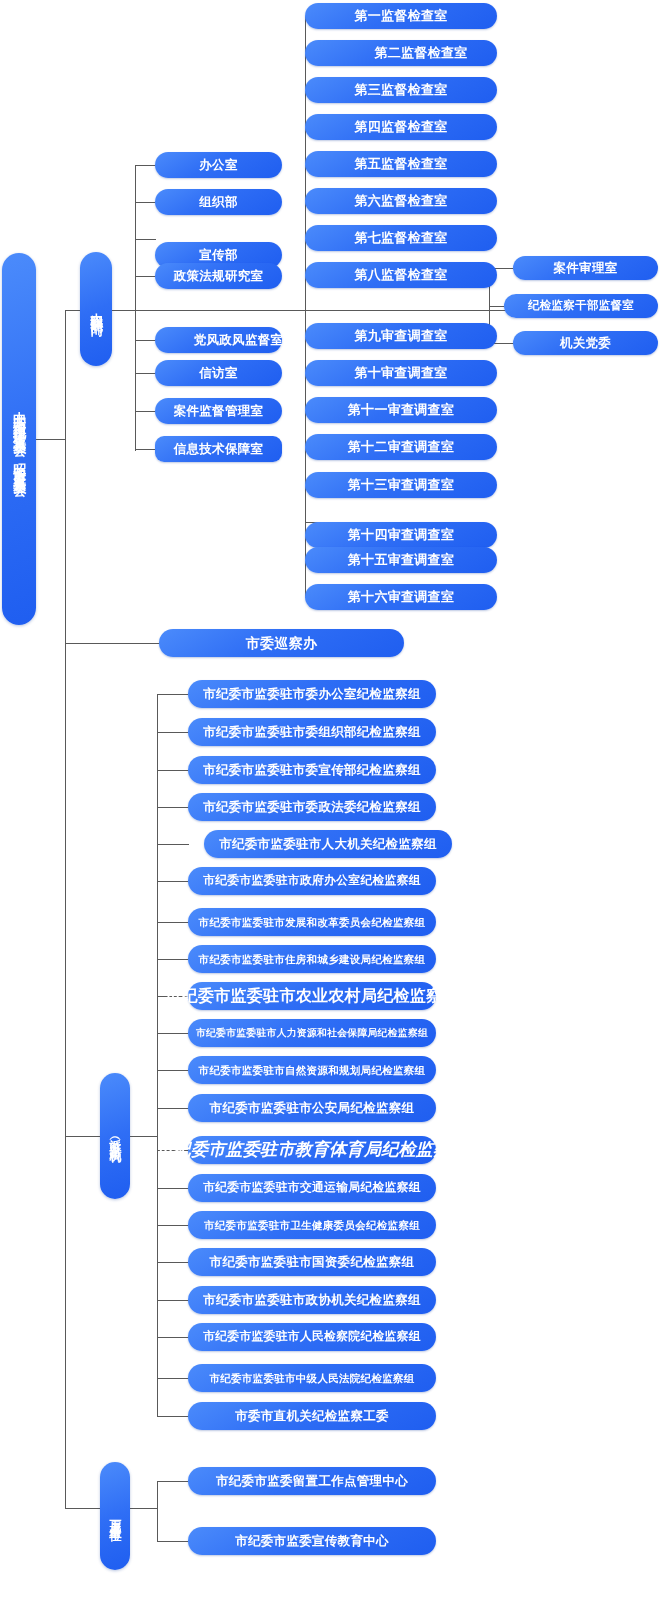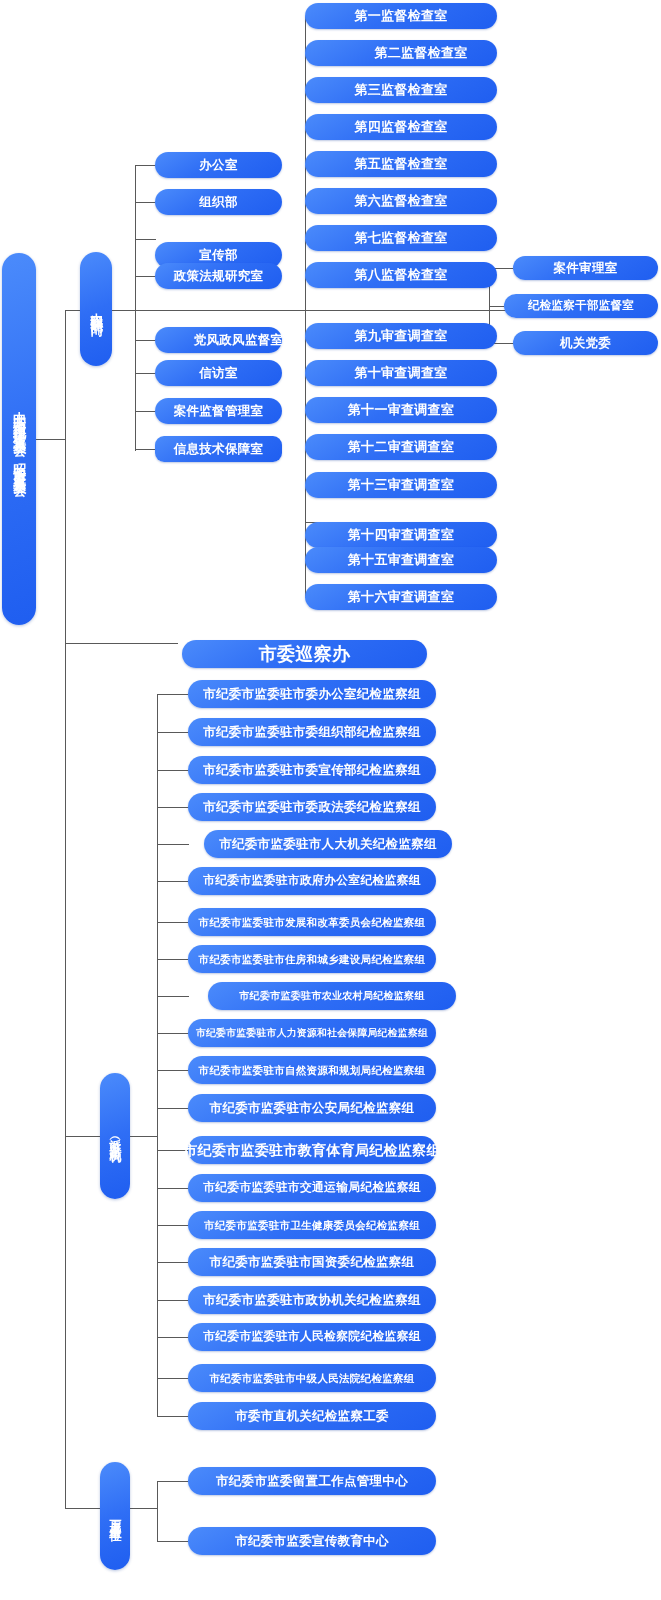--- a/index.html
+++ b/index.html
@@ -67,21 +67,21 @@
     left:100px; top:1073px; width:30px; height:126px; font-size:12px;
   }
   #grp-subordinate{
     left:100px; top:1462px; width:30px; height:108px; font-size:12px;
   }
 
   
   .colA{left:155px; width:127px; height:26px; font-size:12.5px;}       
   .colB{left:305px; width:192px; height:26px; font-size:13px;}          
   .colC{left:513px; width:145px; height:24px; font-size:12.5px;}        
-  .colPatrol{left:182px; width:245px; height:28px; font-size:18px;margin-top:11px;}     
+  .colPatrol{left:159px; width:245px; height:28px; font-size:14px;}     
   .colD{left:188px; width:248px; height:28px; font-size:12.5px;}        
   .colE{left:188px; width:248px; height:28px; font-size:12.5px;}        
   .sm{font-size:10.5px;}
   .xsm{font-size:9.8px;}
 </style>
 </head>
 <body>
 
 <div id="chart">
 
@@ -199,25 +199,25 @@
   <div class="node colPatrol" style="top:629px;">市委巡察办</div>
 
   <div class="node colD" style="top:680px;">市纪委市监委驻市委办公室纪检监察组</div>
   <div class="node colD" style="top:718px;">市纪委市监委驻市委组织部纪检监察组</div>
   <div class="node colD" style="top:756px;">市纪委市监委驻市委宣传部纪检监察组</div>
   <div class="node colD" style="top:793px;">市纪委市监委驻市委政法委纪检监察组</div>
   <div class="node colD" style="top:830px;margin-left:16px;">市纪委市监委驻市人大机关纪检监察组</div>
   <div class="node colD" style="top:867px; font-size:11.8px;">市纪委市监委驻市政府办公室纪检监察组</div>
   <div class="node colD sm" style="top:908px;">市纪委市监委驻市发展和改革委员会纪检监察组</div>
   <div class="node colD sm" style="top:945px;">市纪委市监委驻市住房和城乡建设局纪检监察组</div>
-  <div class="node colD" style="top:982px; font-size:10px;margin-left:20px;">市纪委市监委驻市农业农村局纪检监察组</div>
+  <div class="node colD" style="top:982px; font-size:16px;">市纪委市监委驻市农业农村局纪检监察组</div>
   <div class="node colD xsm" style="top:1019px;">市纪委市监委驻市人力资源和社会保障局纪检监察组</div>
   <div class="node colD sm" style="top:1056px;">市纪委市监委驻市自然资源和规划局纪检监察组</div>
   <div class="node colD" style="top:1094px;">市纪委市监委驻市公安局纪检监察组</div>
-  <div class="node colD" style="top:1136px; font-size:14px;">市纪委市监委驻市教育体育局纪检监察组</div>
+  <div class="node colD" style="top:1136px; font-size:17px;font-style:italic;">市纪委市监委驻市教育体育局纪检监察组</div>
   <div class="node colD" style="top:1174px; font-size:11.8px;">市纪委市监委驻市交通运输局纪检监察组</div>
   <div class="node colD sm" style="top:1211px;">市纪委市监委驻市卫生健康委员会纪检监察组</div>
   <div class="node colD" style="top:1248px;">市纪委市监委驻市国资委纪检监察组</div>
   <div class="node colD" style="top:1286px;">市纪委市监委驻市政协机关纪检监察组</div>
   <div class="node colD" style="top:1323px; font-size:11.8px;">市纪委市监委驻市人民检察院纪检监察组</div>
   <div class="node colD sm" style="top:1364px;">市纪委市监委驻市中级人民法院纪检监察组</div>
   <div class="node colD" style="top:1402px;">市委市直机关纪检监察工委</div>
 
   <div class="node colE" style="top:1467px; width:248px;">市纪委市监委留置工作点管理中心</div>
   <div class="node colE" style="top:1527px; width:248px;">市纪委市监委宣传教育中心</div>

